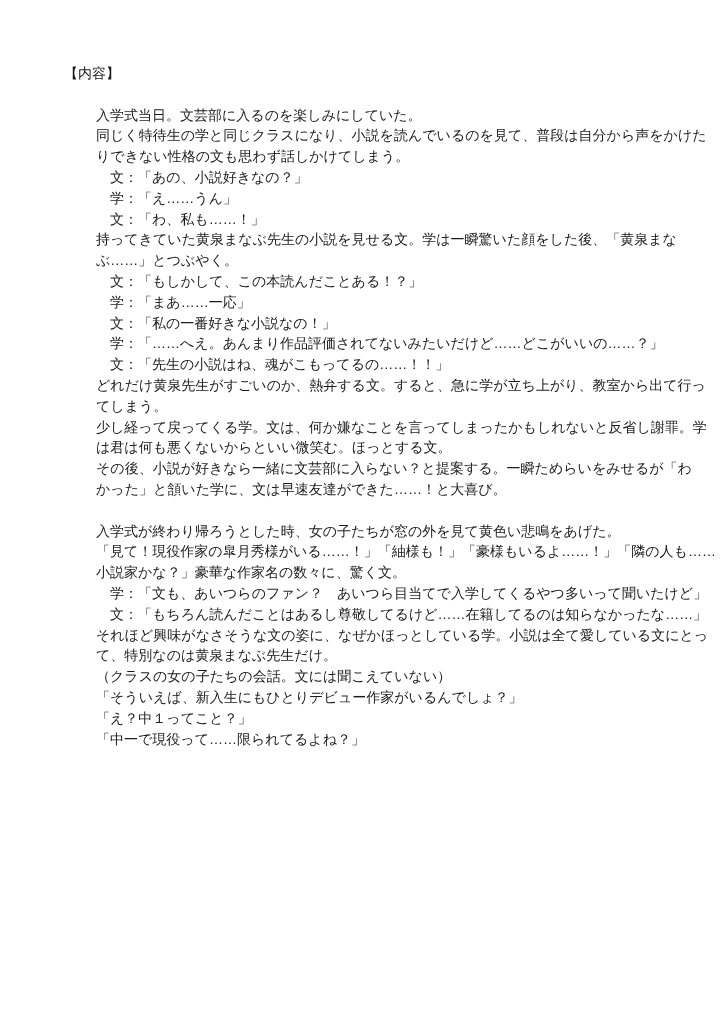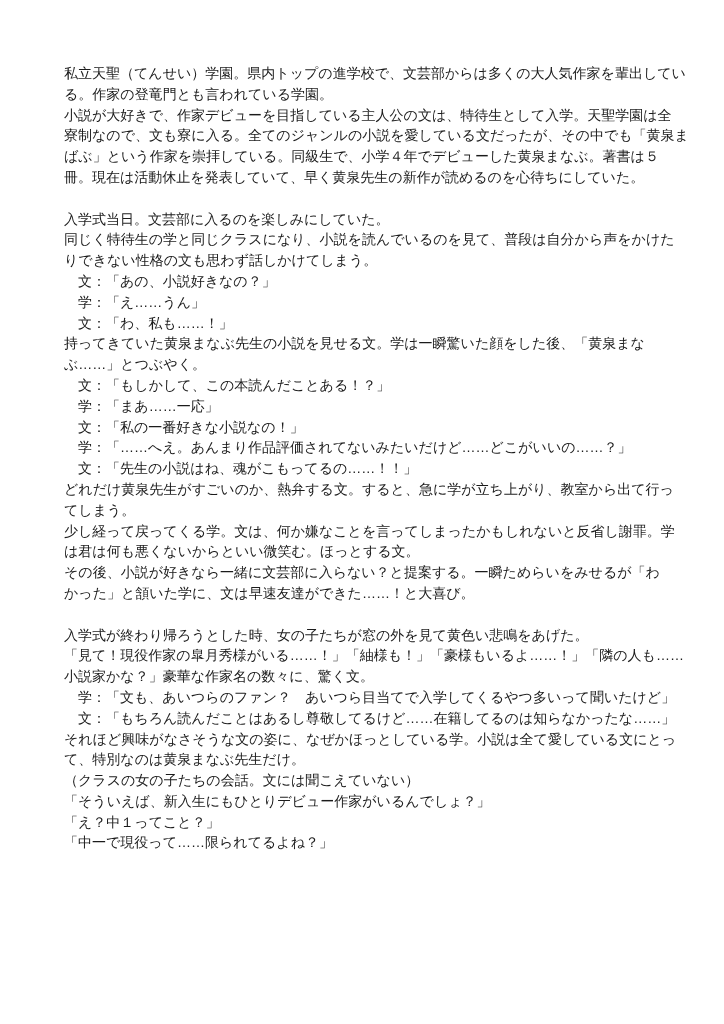--- a/index.html
+++ b/index.html
@@ -22,32 +22,28 @@
     letter-spacing: 0;
   }
   .doc-heading {
     white-space: pre;
   }
   .doc-section {
     white-space: pre;
   }
   .doc-section.gap {
     margin-top: 20.8px; 
+    margin-left: 32px;
   }
 </style>
 </head>
 <body>
 
 <div class="doc">
-  <div class="doc-section">私立天聖（てんせい）学園。県内トップの進学校で、文芸部からは多くの大人気作家を輩出してい
-る。作家の登竜門とも言われている学園。
-小説が大好きで、作家デビューを目指している主人公の文は、特待生として入学。天聖学園は全
-寮制なので、文も寮に入る。全てのジャンルの小説を愛している文だったが、その中でも「黄泉ま
-ばぶ」という作家を崇拝している。同級生で、小学４年でデビューした黄泉まなぶ。著書は５
-冊。現在は活動休止を発表していて、早く黄泉先生の新作が読めるのを心待ちにしていた。</div>
+  <div class="doc-heading">【内容】</div>
   <div class="doc-section gap">入学式当日。文芸部に入るのを楽しみにしていた。
 同じく特待生の学と同じクラスになり、小説を読んでいるのを見て、普段は自分から声をかけた
 りできない性格の文も思わず話しかけてしまう。
 　文：「あの、小説好きなの？」
 　学：「え……うん」
 　文：「わ、私も……！」
 持ってきていた黄泉まなぶ先生の小説を見せる文。学は一瞬驚いた顔をした後、「黄泉まな
 ぶ……」とつぶやく。
 　文：「もしかして、この本読んだことある！？」
 　学：「まあ……一応」

